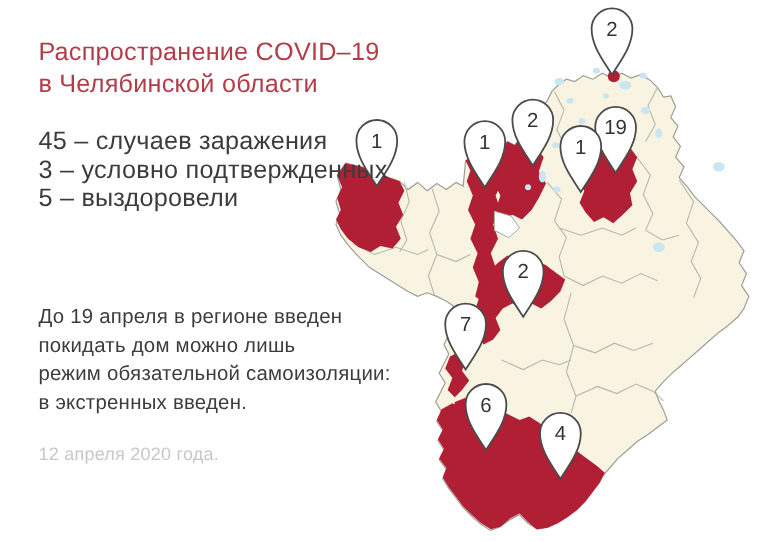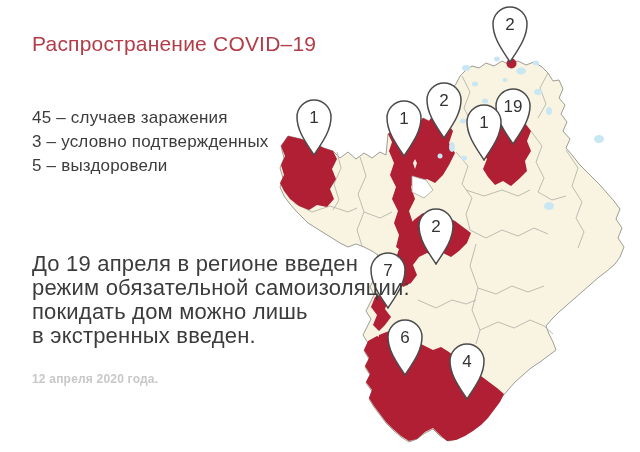--- a/index.html
+++ b/index.html
@@ -3,23 +3,23 @@
 <meta charset="utf-8">
 <style>
   html,body{margin:0;padding:0;background:#e9e9e9;}
   .canvas{
     position:relative;width:640px;height:452px;background:#ffffff;
     font-family:"Liberation Sans","DejaVu Sans",sans-serif;overflow:hidden;
   }
   .map-svg{position:absolute;left:0;top:0;width:640px;height:452px;}
   .textcol{position:absolute;left:32px;}
   .title{top:30px;font-size:21px;line-height:27px;color:#b23c48;letter-spacing:.2px;}
-  .stats{top:106px;font-size:17px;line-height:24px;color:#3c3c3c;letter-spacing:.2px;}
-  .restriction{top:252px;font-size:22px;line-height:24px;color:#3c3c3c;letter-spacing:.2px;}
-  .footer{top:372px;font-size:12px;line-height:14px;color:#c8c8c8;letter-spacing:.2px;font-weight:bold;}
+  .stats{top:106px;font-size:21px;line-height:24px;color:#3c3c3c;letter-spacing:.2px;}
+  .restriction{top:252px;font-size:17px;line-height:24px;color:#3c3c3c;letter-spacing:.2px;}
+  .footer{top:372px;font-size:15px;line-height:14px;color:#c8c8c8;letter-spacing:.2px;}
   .map-outline{fill:#f8f4e1;stroke:#9d9d95;stroke-width:1;}
   .borders path{fill:none;stroke:#b6b6ae;stroke-width:.9;}
   .infected path{fill:#b01f33;stroke:none;}
   .notch{fill:#ffffff;stroke:#a6a69e;stroke-width:.8;}
   .lakes ellipse{fill:#c9e6f3;}
   .pin-shape{fill:#ffffff;stroke:#4b4b4b;stroke-width:1.5;}
   .pin-text{fill:#333333;font-size:17px;font-family:"Liberation Sans","DejaVu Sans",sans-serif;}
   .pin-dot{fill:#b01f33;}
 </style>
 </head>
@@ -136,32 +136,33 @@
         </g>
         <g transform="translate(467,361)">
           <path d="M0,38 C-8.5,25 -17,13.5 -17,0 A17,17 0 1 1 17,0 C17,13.5 8.5,25 0,38 Z" class="pin-shape"></path>
           <text y="6" text-anchor="middle" class="pin-text">4</text>
         </g>
       </g>
   </svg>
 
   <div class="textcol title">
     <div>Распространение COVID–19</div>
+    <div>в Челябинской области</div>
   </div>
 
   <div class="textcol stats">
     <div>45 – случаев заражения</div>
     <div>3 – условно подтвержденных</div>
     <div>5 – выздоровели</div>
   </div>
 
   <div class="textcol restriction">
     <div>До 19 апреля в регионе введен</div>
+    <div>покидать дом можно лишь</div>
     <div>режим обязательной самоизоляции:</div>
-    <div>покидать дом можно лишь</div>
     <div>в экстренных введен.</div>
   </div>
 
   <div class="textcol footer">
     <div>12 апреля 2020 года.</div>
   </div>
 
 </div>
 
 </body></html>

